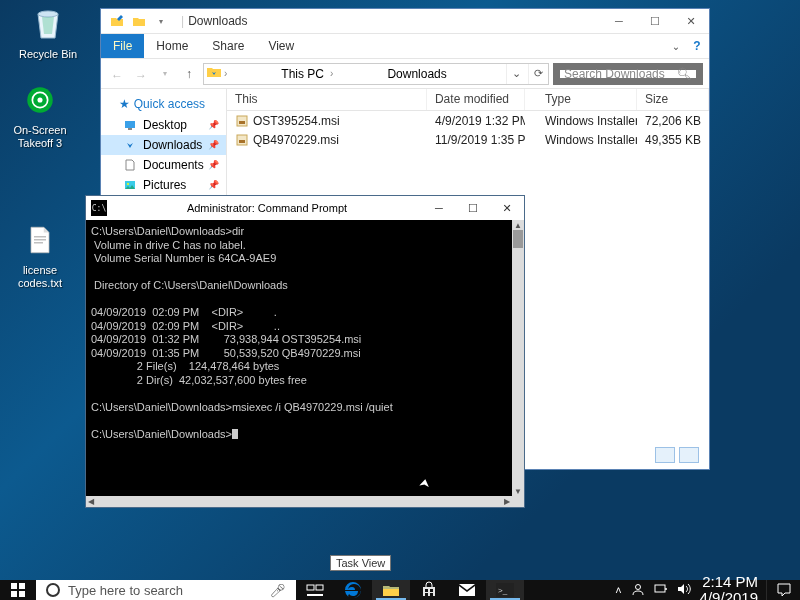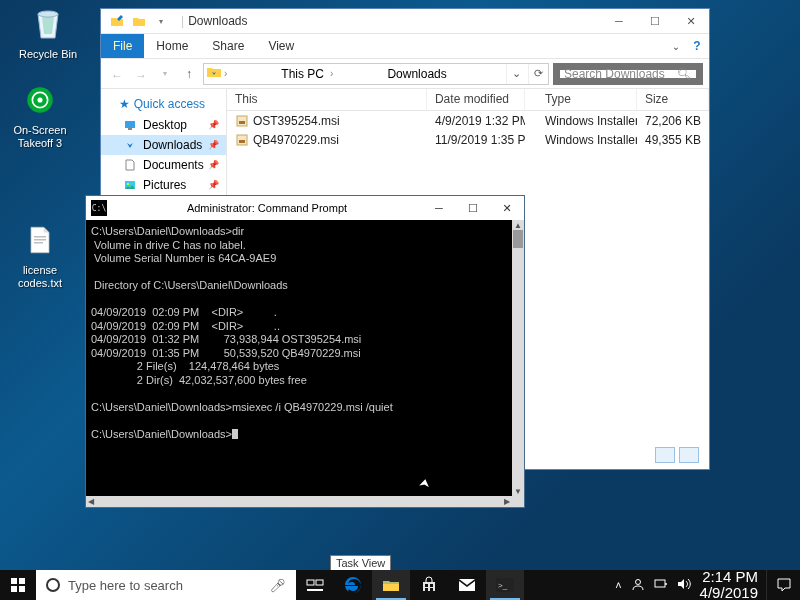--- a/index.html
+++ b/index.html
@@ -73,21 +73,21 @@
   .cmd-hscroll .arr { position:absolute; top:0; bottom:0; width:10px; display:flex; align-items:center; justify-content:center; color:#555; font-size:8px;}
   .cmd-hscroll .arr.l{left:0;} .cmd-hscroll .arr.r{right:0;}
   .cmd-corner{ position:absolute; right:0; bottom:0; width:12px; height:11px; background:#dcdcdc;}
   .cursorblk { display:inline-block; width:6px; height:10px; background:#ccc; vertical-align:baseline; transform:translateY(1px);}
   .mousecur { position:absolute; left:418px; top:474px; font-size:15px; color:#fff; text-shadow: -1px 0 #000,1px 0 #000,0 -1px #000,0 1px #000; pointer-events:none;}
 
   
   .tooltip { position:absolute; left:330px; top:555px; background:#fff; border:1px solid #767676; padding:1px 5px; font-size:11px; color:#333;}
 
   
-  .taskbar { position:absolute; left:0; right:0; bottom:0; height:30px; background:#101010; display:flex; align-items:stretch; color:#fff; }
+  .taskbar { position:absolute; left:0; right:0; bottom:0; height:20px; background:#101010; display:flex; align-items:stretch; color:#fff; }
   .tb-start { width:36px; display:flex; align-items:center; justify-content:center; }
   .tb-start svg { width:14px; height:14px; }
   .tb-search { width:260px; background:#fff; color:#555; display:flex; align-items:center; padding:0 10px; font-size:13px; gap:8px;}
   .tb-search .circ { width:14px; height:14px; border:2px solid #333; border-radius:50%;}
   .tb-search .mic { margin-left:auto; color:#555; font-size:13px;}
   .tb-item { width:38px; display:flex; align-items:center; justify-content:center; position:relative;}
   .tb-item.active::after { content:""; position:absolute; left:4px; right:4px; bottom:0; height:2px; background:#76b9ed;}
   .tb-item.running { background:#272727;}
   .tb-tray { margin-left:auto; display:flex; align-items:center; gap:9px; padding:0 8px; font-size:11px;}
   .tb-tray .clk { text-align:right; line-height:1.1; font-size:15px;}

